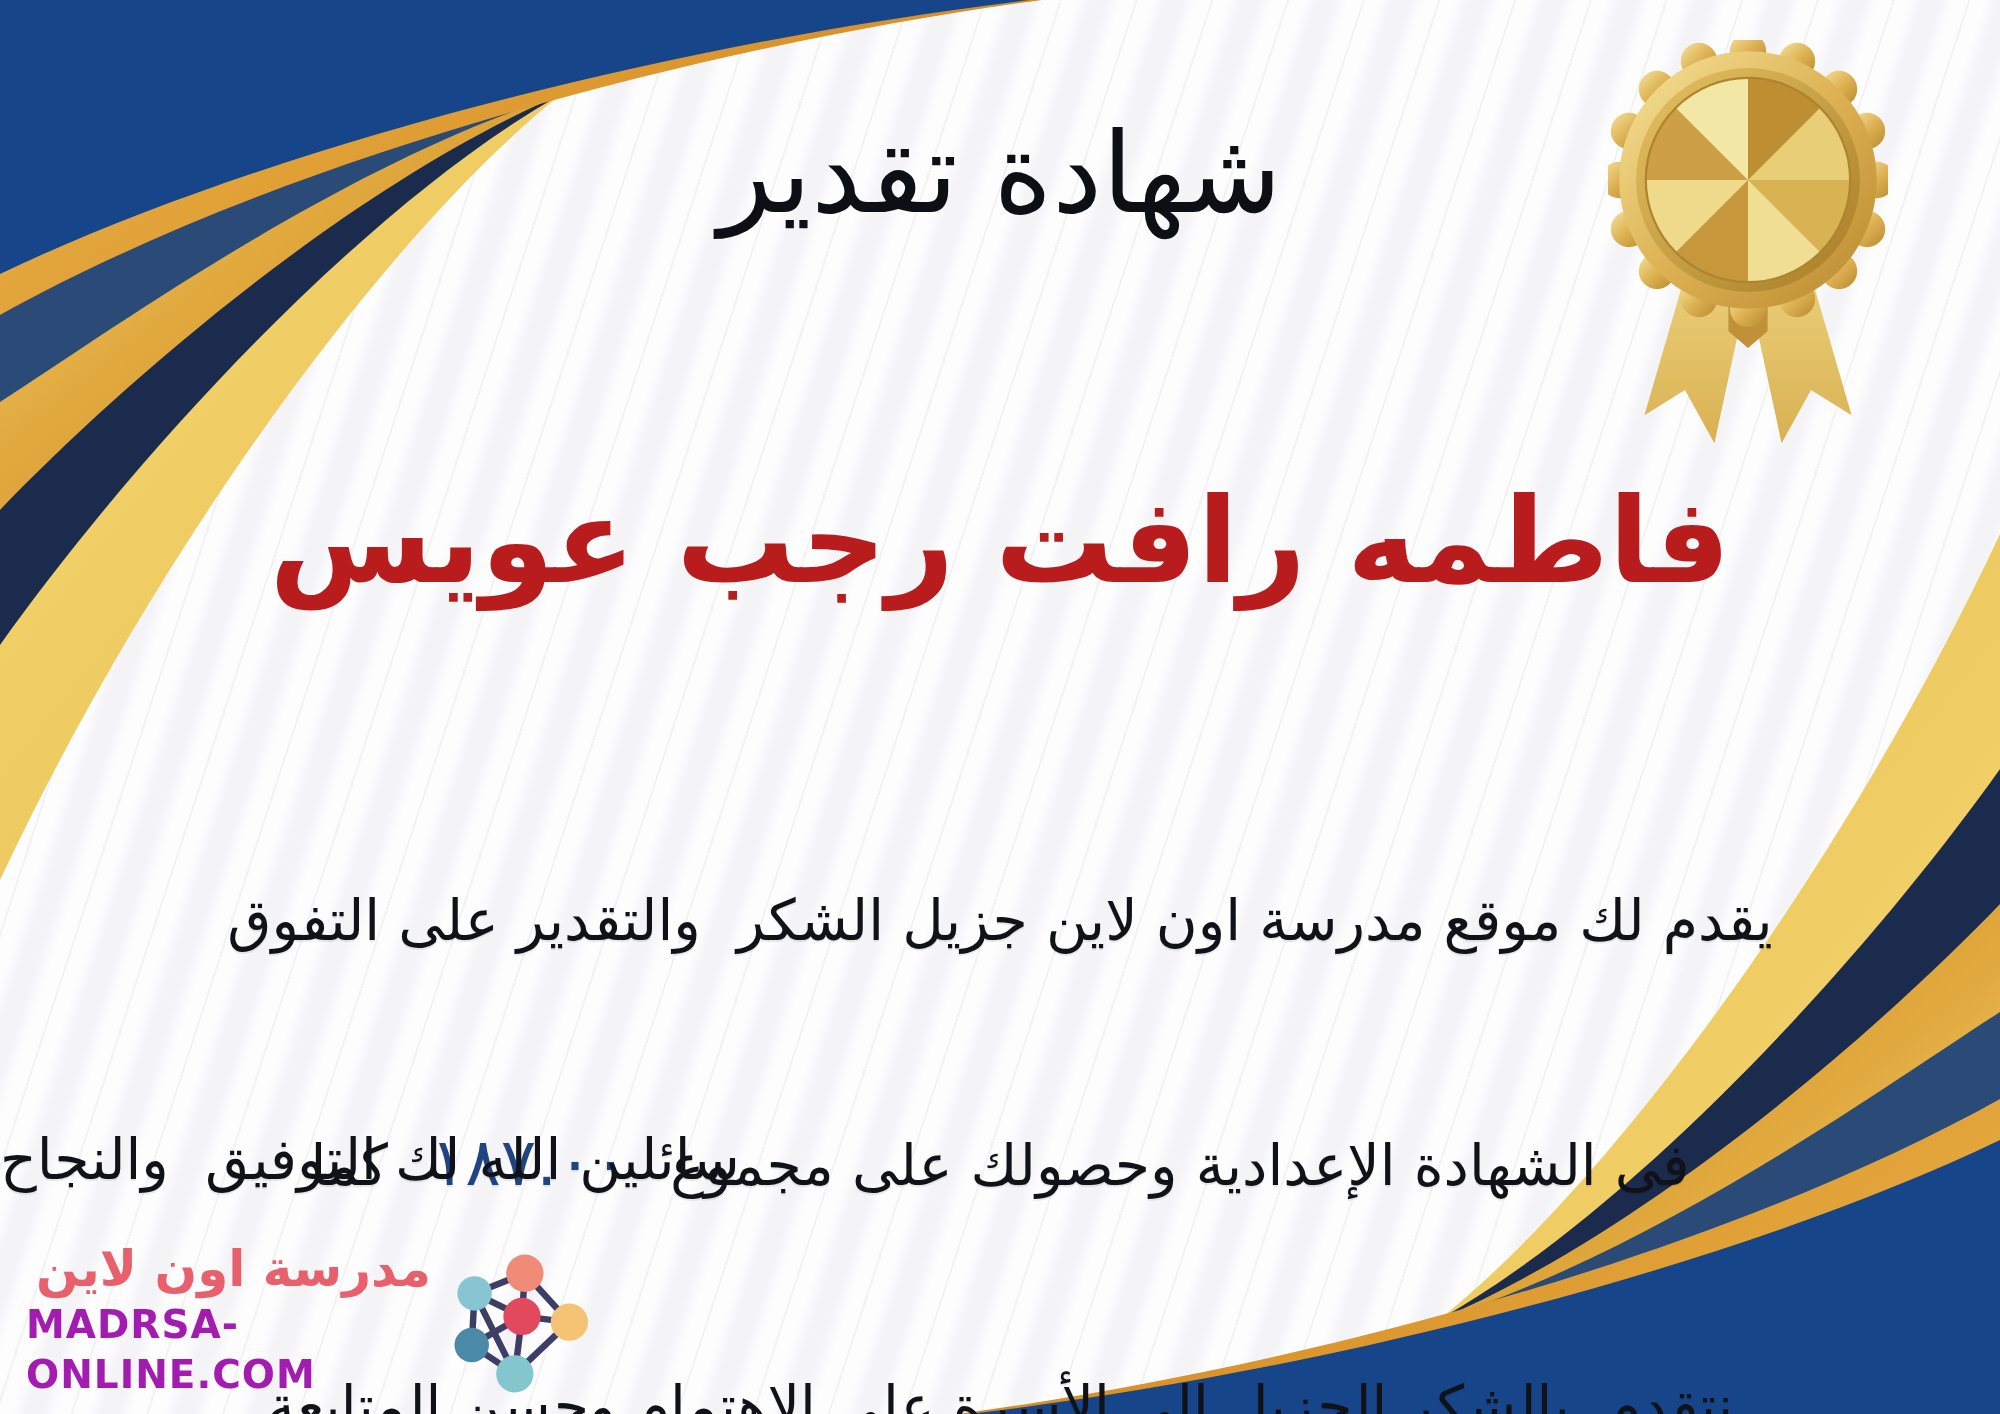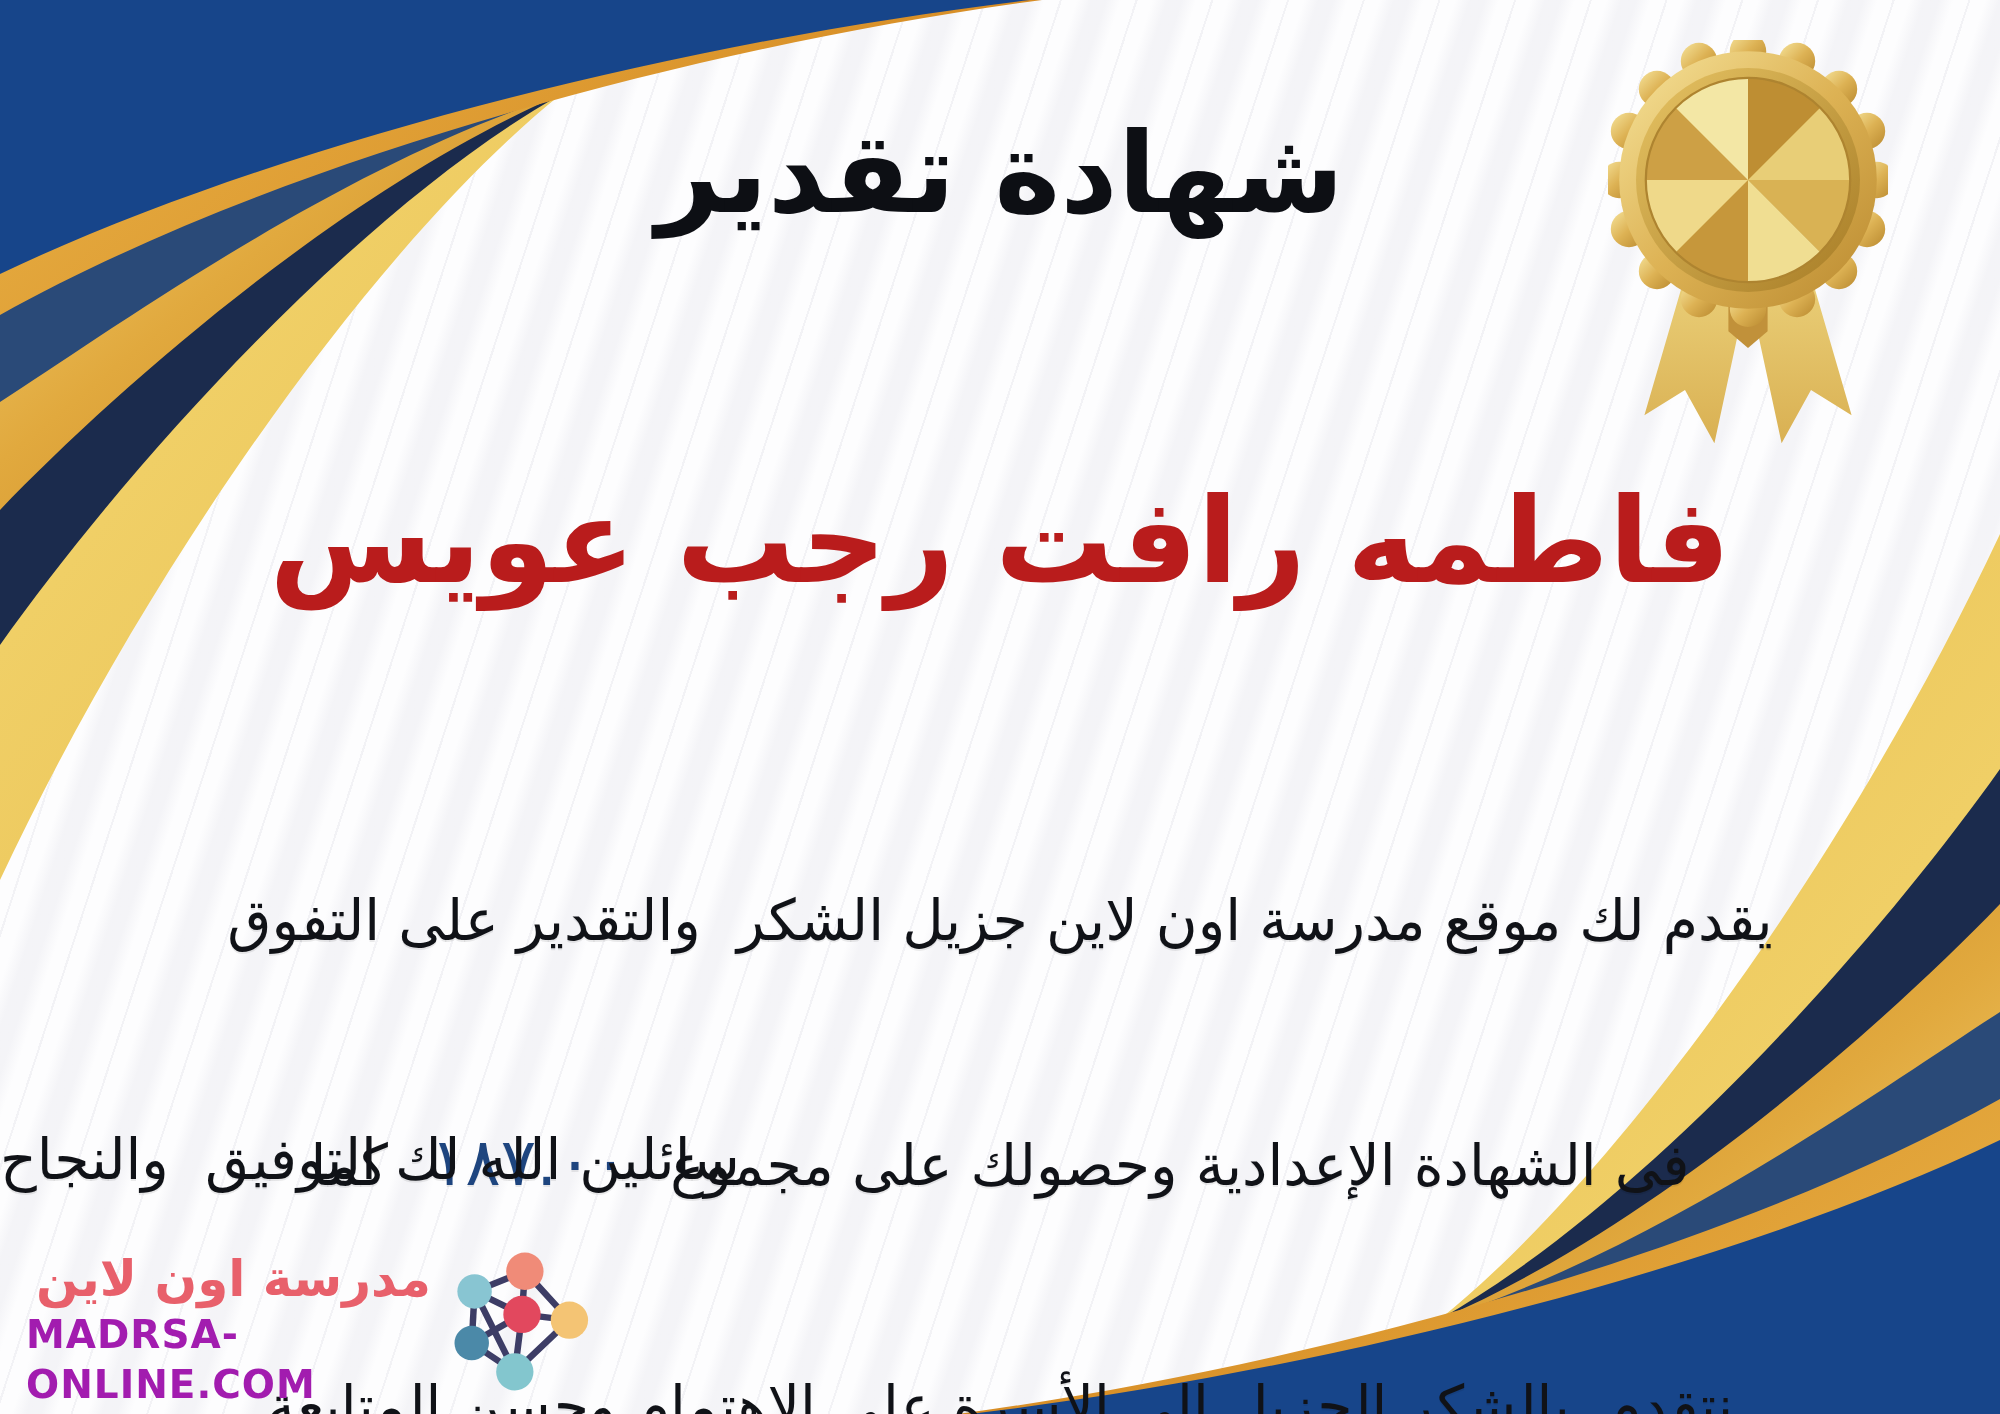--- a/index.html
+++ b/index.html
@@ -17,21 +17,21 @@
         rgba(255,255,255,0) 2px 16px,
         rgba(233,233,239,0.45) 30px 44px,
         rgba(255,255,255,0) 58px 72px);
   }
   .corner-svg{position:absolute;inset:0;z-index:1;}
   .content{position:absolute;inset:0;z-index:2;}
 
   .title{
     position:absolute;top:108px;left:0;width:100%;
     text-align:center;direction:rtl;
-    font-size:112px;font-weight:bold;color:#0d0f14;letter-spacing:0;
+    font-size:112px;font-weight:normal;color:#0d0f14;letter-spacing:0;
   }
   .medal{position:absolute;left:1608px;top:40px;width:280px;height:406px;}
 
   .name{
     position:absolute;top:472px;left:0;width:100%;
     text-align:center;direction:rtl;
     font-size:118px;font-weight:bold;color:#b91c1c;
   }
 
   .body-text{
@@ -47,21 +47,21 @@
   }
   .closing{
     position:absolute;top:1126px;left:0;width:100%;
     text-align:left;direction:rtl;
     font-size:57px;color:#101217;white-space:pre-wrap;
     text-shadow:0 2px 0 rgba(0,0,0,0.08);
   }
 
   .logo{
     position:absolute;left:26px;top:1248px;width:575px;height:152px;
-    display:flex;flex-direction:row;align-items:flex-start;
+    display:flex;flex-direction:row;align-items:flex-end;
   }
   .logo-texts{width:415px;display:flex;flex-direction:column;align-items:center;}
   .logo-arabic{
     direction:rtl;font-size:50px;font-weight:bold;color:#e8606b;line-height:62px;
   }
   .logo-latin{
     font-size:39px;font-weight:bold;color:#a21caf;letter-spacing:1px;line-height:50px;
   }
   .logo-icon{width:158px;height:150px;margin-left:2px;}
 </style>

